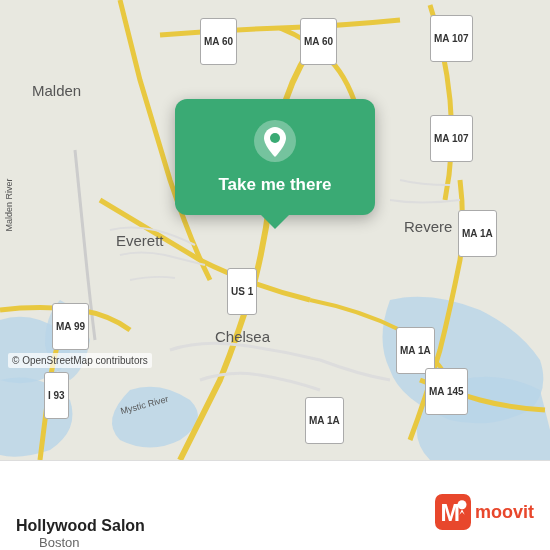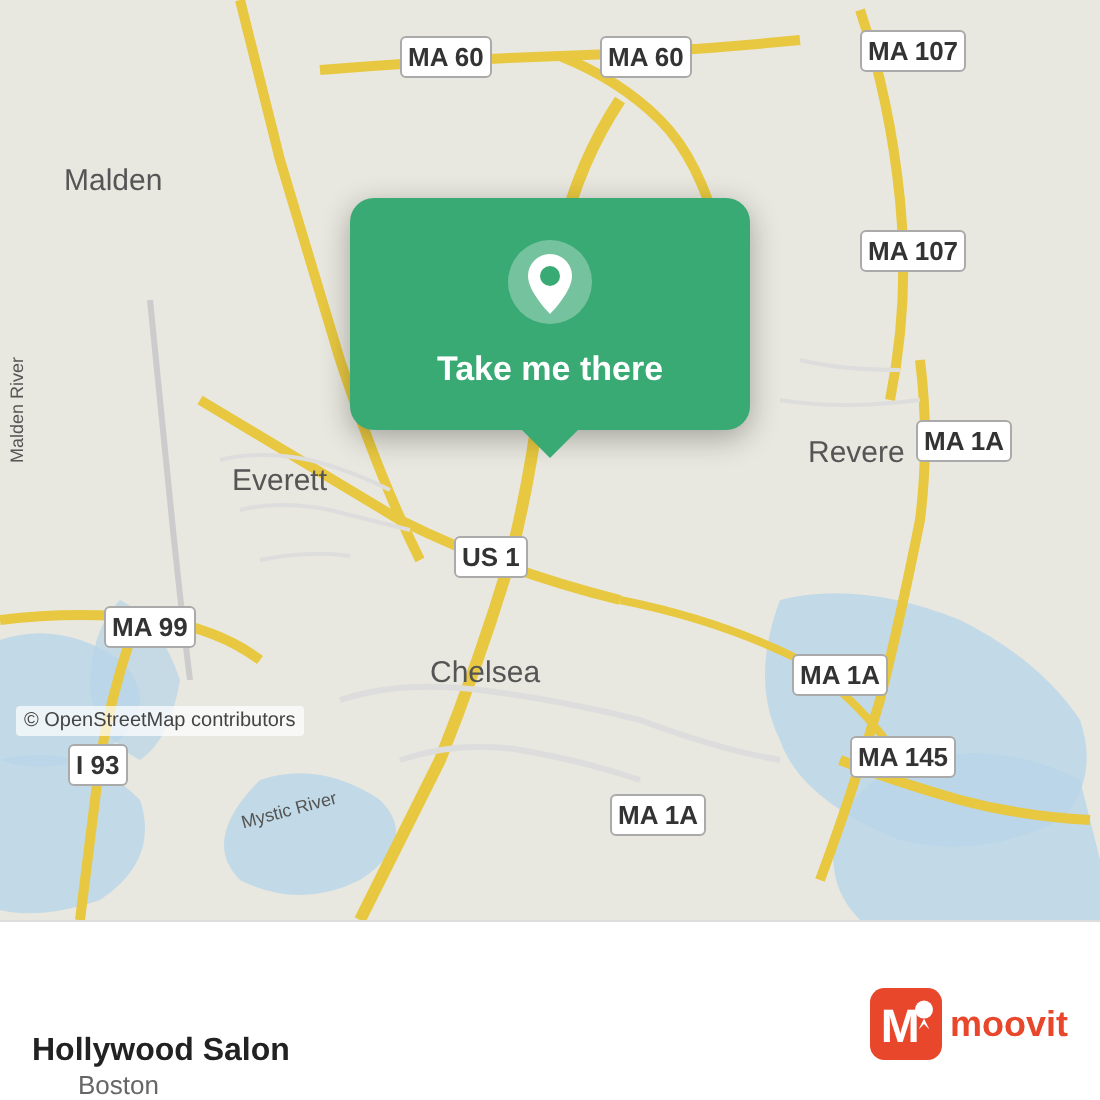--- a/index.html
+++ b/index.html
@@ -122,27 +122,27 @@
       bottom: -14px;
       left: 50%;
       transform: translateX(-50%);
       border-left: 14px solid transparent;
       border-right: 14px solid transparent;
       border-top: 14px solid #3aaa74;
     }
 
     .road-label {
       position: absolute;
-      font-size: 13px;
+      font-size: 10px;
       font-weight: bold;
       color: #333;
       background: #fff;
       border: 1px solid #aaa;
       border-radius: 3px;
-      padding: 2px 3px;
+      padding: 17px 3px;
       white-space: nowrap;
     }
 
     .area-label {
       position: absolute;
       font-size: 15px;
       color: #555;
       font-weight: 500;
     }
   </style>
@@ -202,21 +202,21 @@
 
   <div class="road-label" style="top:18px;left:200px">MA 60</div>
   <div class="road-label" style="top:18px;left:300px">MA 60</div>
   <div class="road-label" style="top:15px;left:430px">MA 107</div>
   <div class="road-label" style="top:115px;left:430px">MA 107</div>
   <div class="road-label" style="top:210px;left:458px">MA 1A</div>
   <div class="road-label" style="top:268px;left:227px">US 1</div>
   <div class="road-label" style="top:303px;left:52px">MA 99</div>
   <div class="road-label" style="top:327px;left:396px">MA 1A</div>
   <div class="road-label" style="top:368px;left:425px">MA 145</div>
-  <div class="road-label" style="top:372px;left:34px">I 93</div>
+  <div class="road-label" style="top:372px;left:44px">I 93</div>
   <div class="road-label" style="top:397px;left:305px">MA 1A</div>
 
   <div class="area-label" style="top:82px;left:32px">Malden</div>
   <div class="area-label" style="top:232px;left:116px">Everett</div>
   <div class="area-label" style="top:218px;left:404px">Revere</div>
   <div class="area-label" style="top:328px;left:215px">Chelsea</div>
 
   <div class="area-label" style="top:200px;left:-18px;transform:rotate(-90deg);font-size:9px;white-space:nowrap">Malden River</div>
 
   <div class="area-label" style="top:400px;left:120px;font-size:9px;transform:rotate(-15deg)">Mystic River</div>

